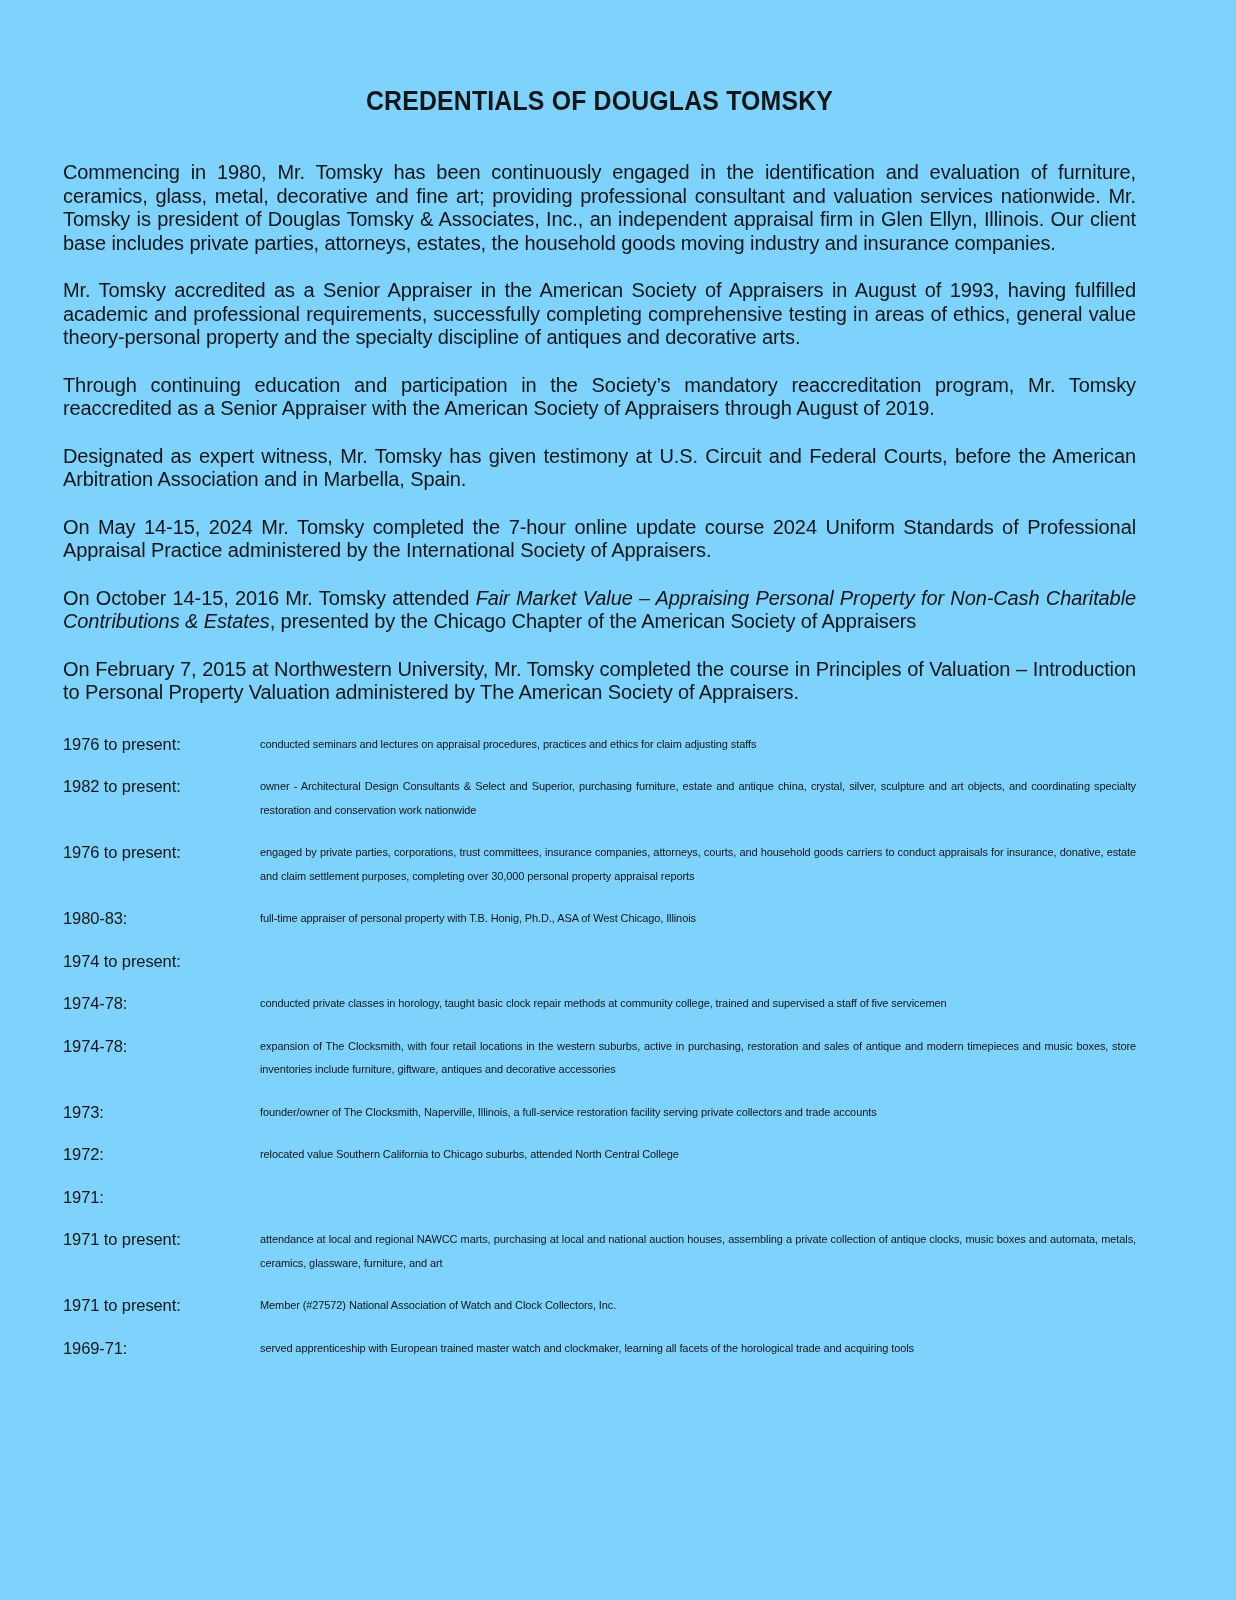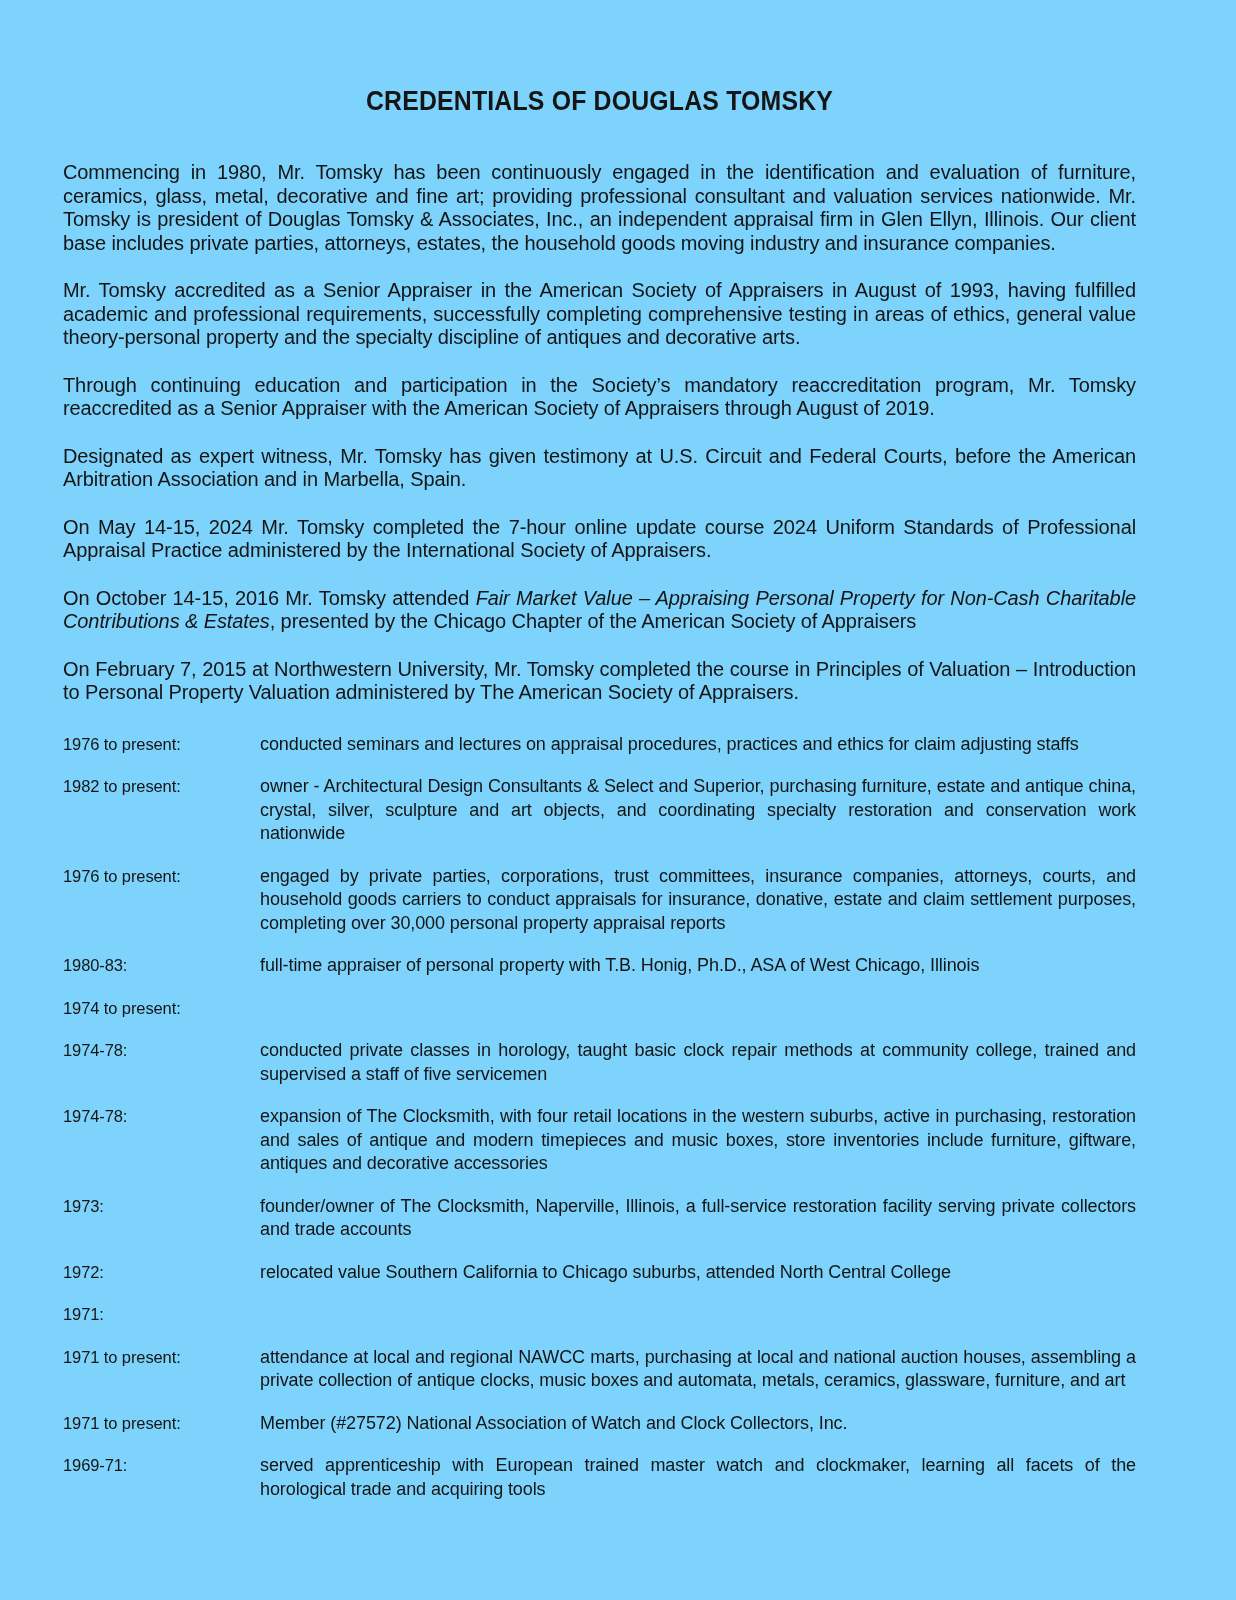--- a/index.html
+++ b/index.html
@@ -44,21 +44,21 @@
     margin-bottom: 19px;
   }
   .timeline-period {
     flex: 0 0 197px;
     font-size: 16.5px;
     line-height: 23.5px;
     letter-spacing: -0.1px;
   }
   .timeline-desc {
     flex: 1 1 auto;
-    font-size: 18px;
+    font-size: 11px;
     line-height: 23.5px;
     letter-spacing: -0.1px;
     text-align: justify;
   }
 </style>
 </head>
 <body>
 
 <div class="page">
 

